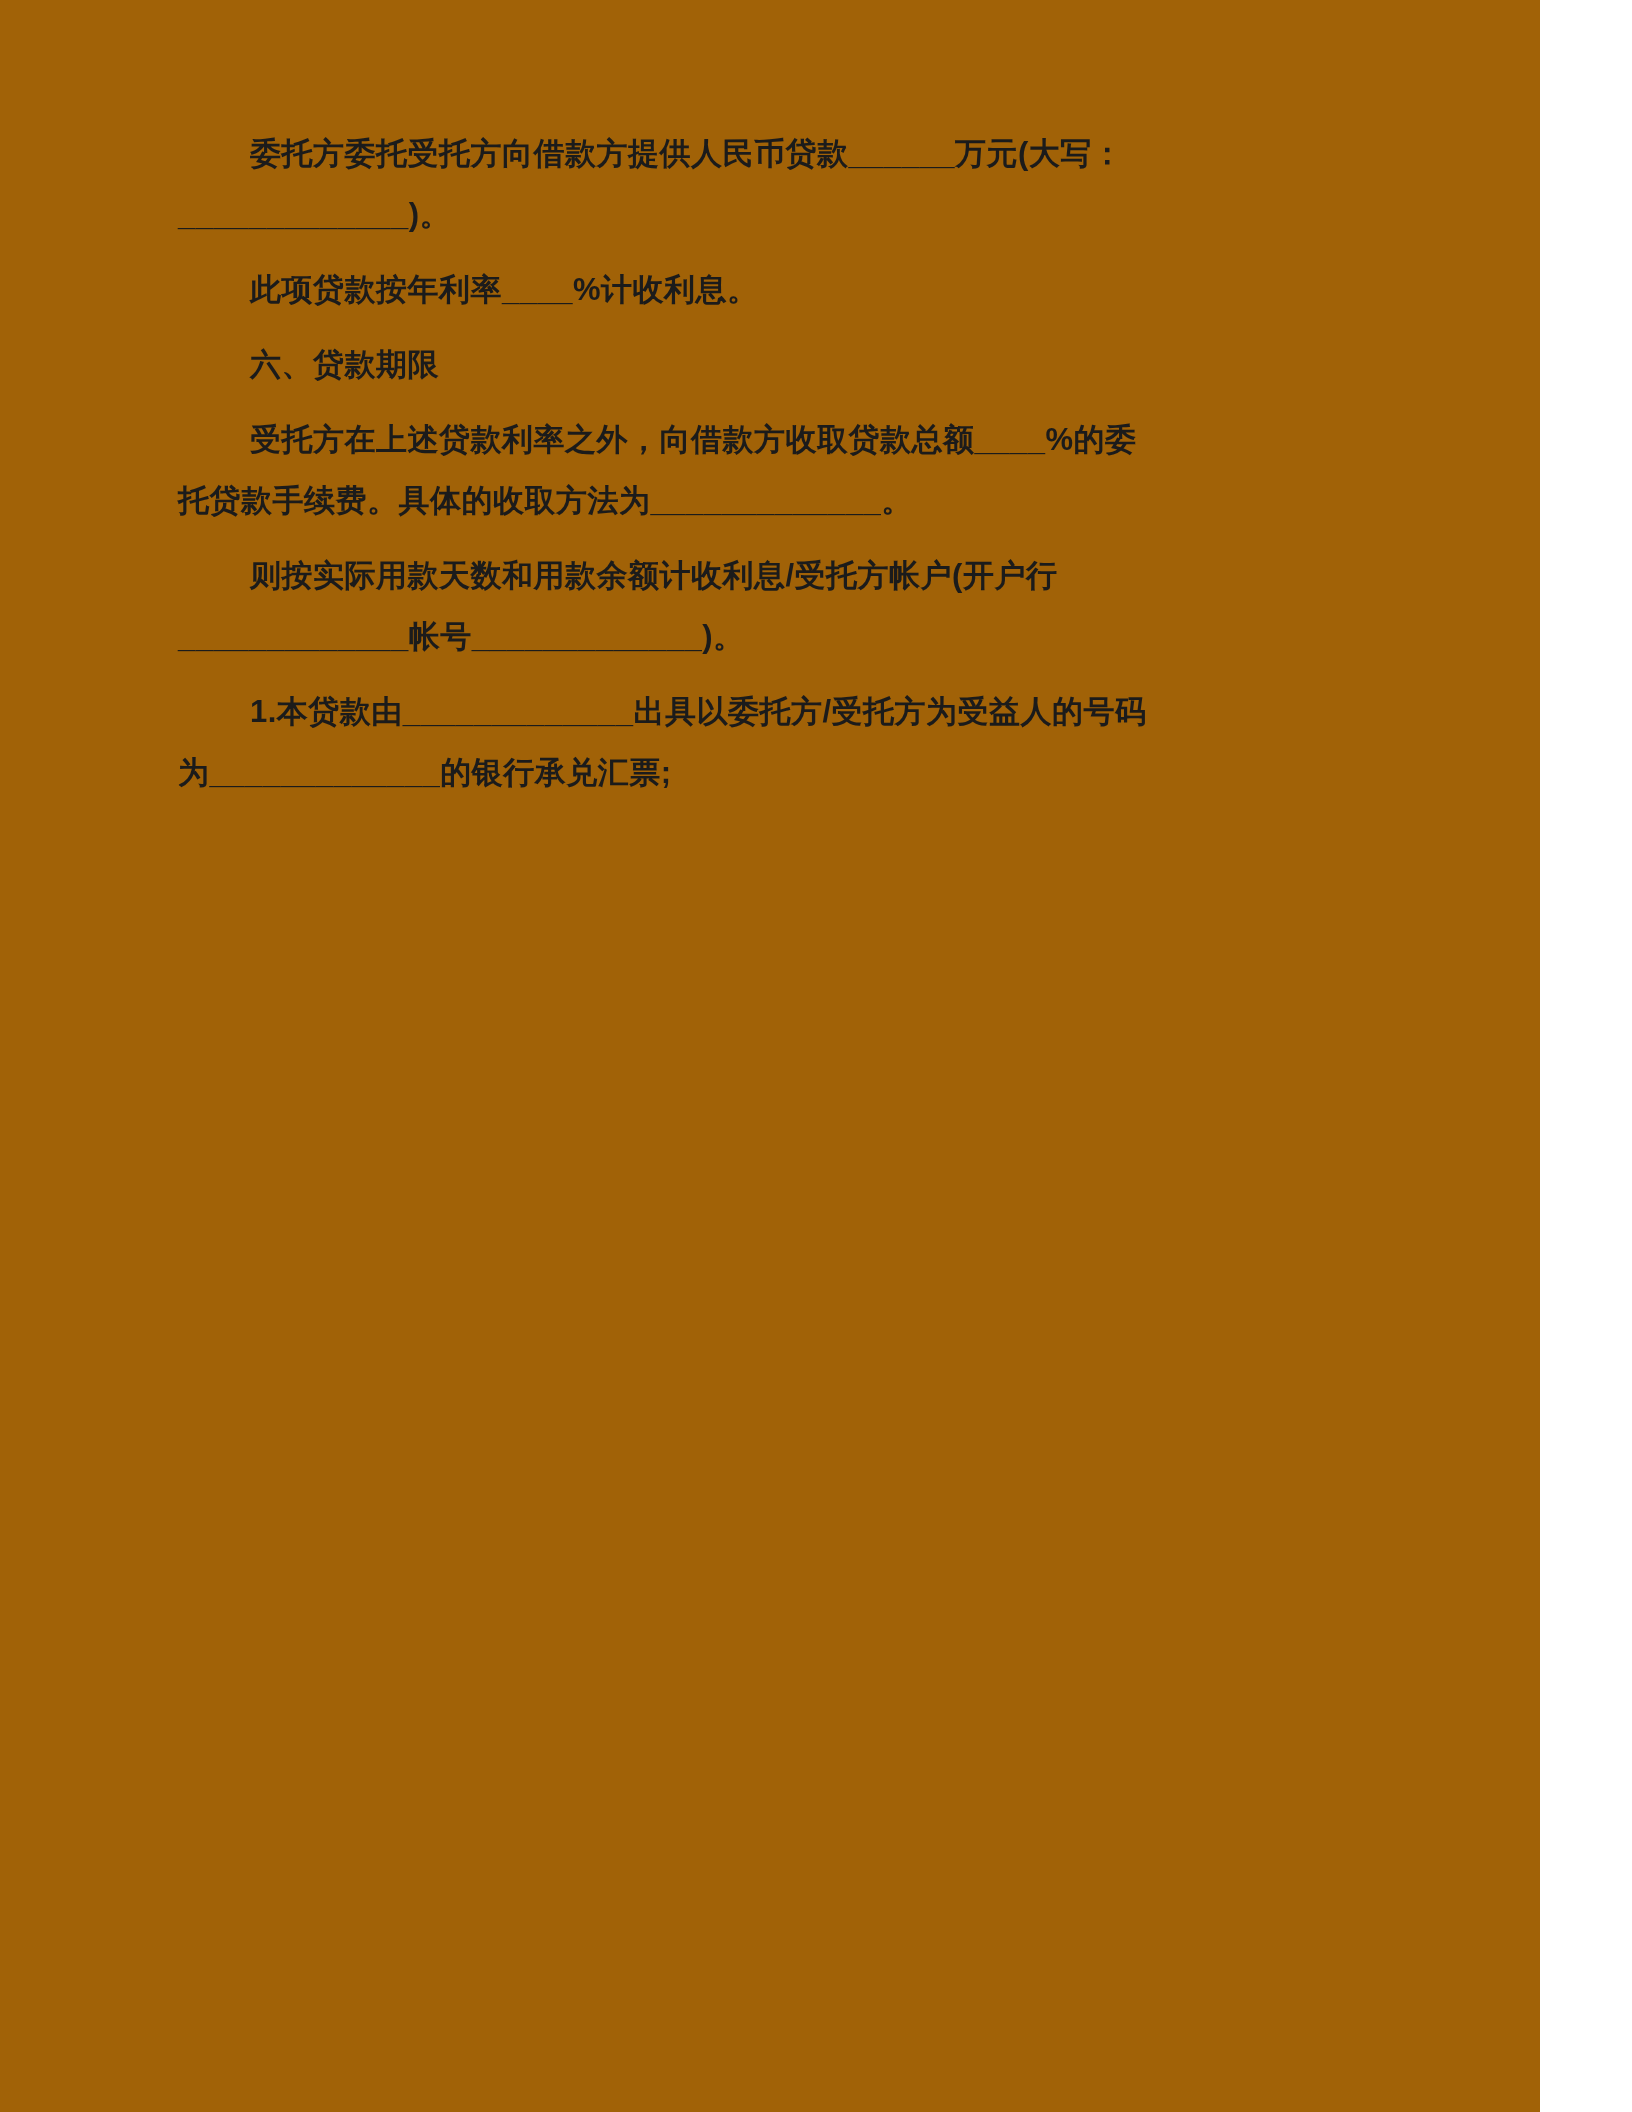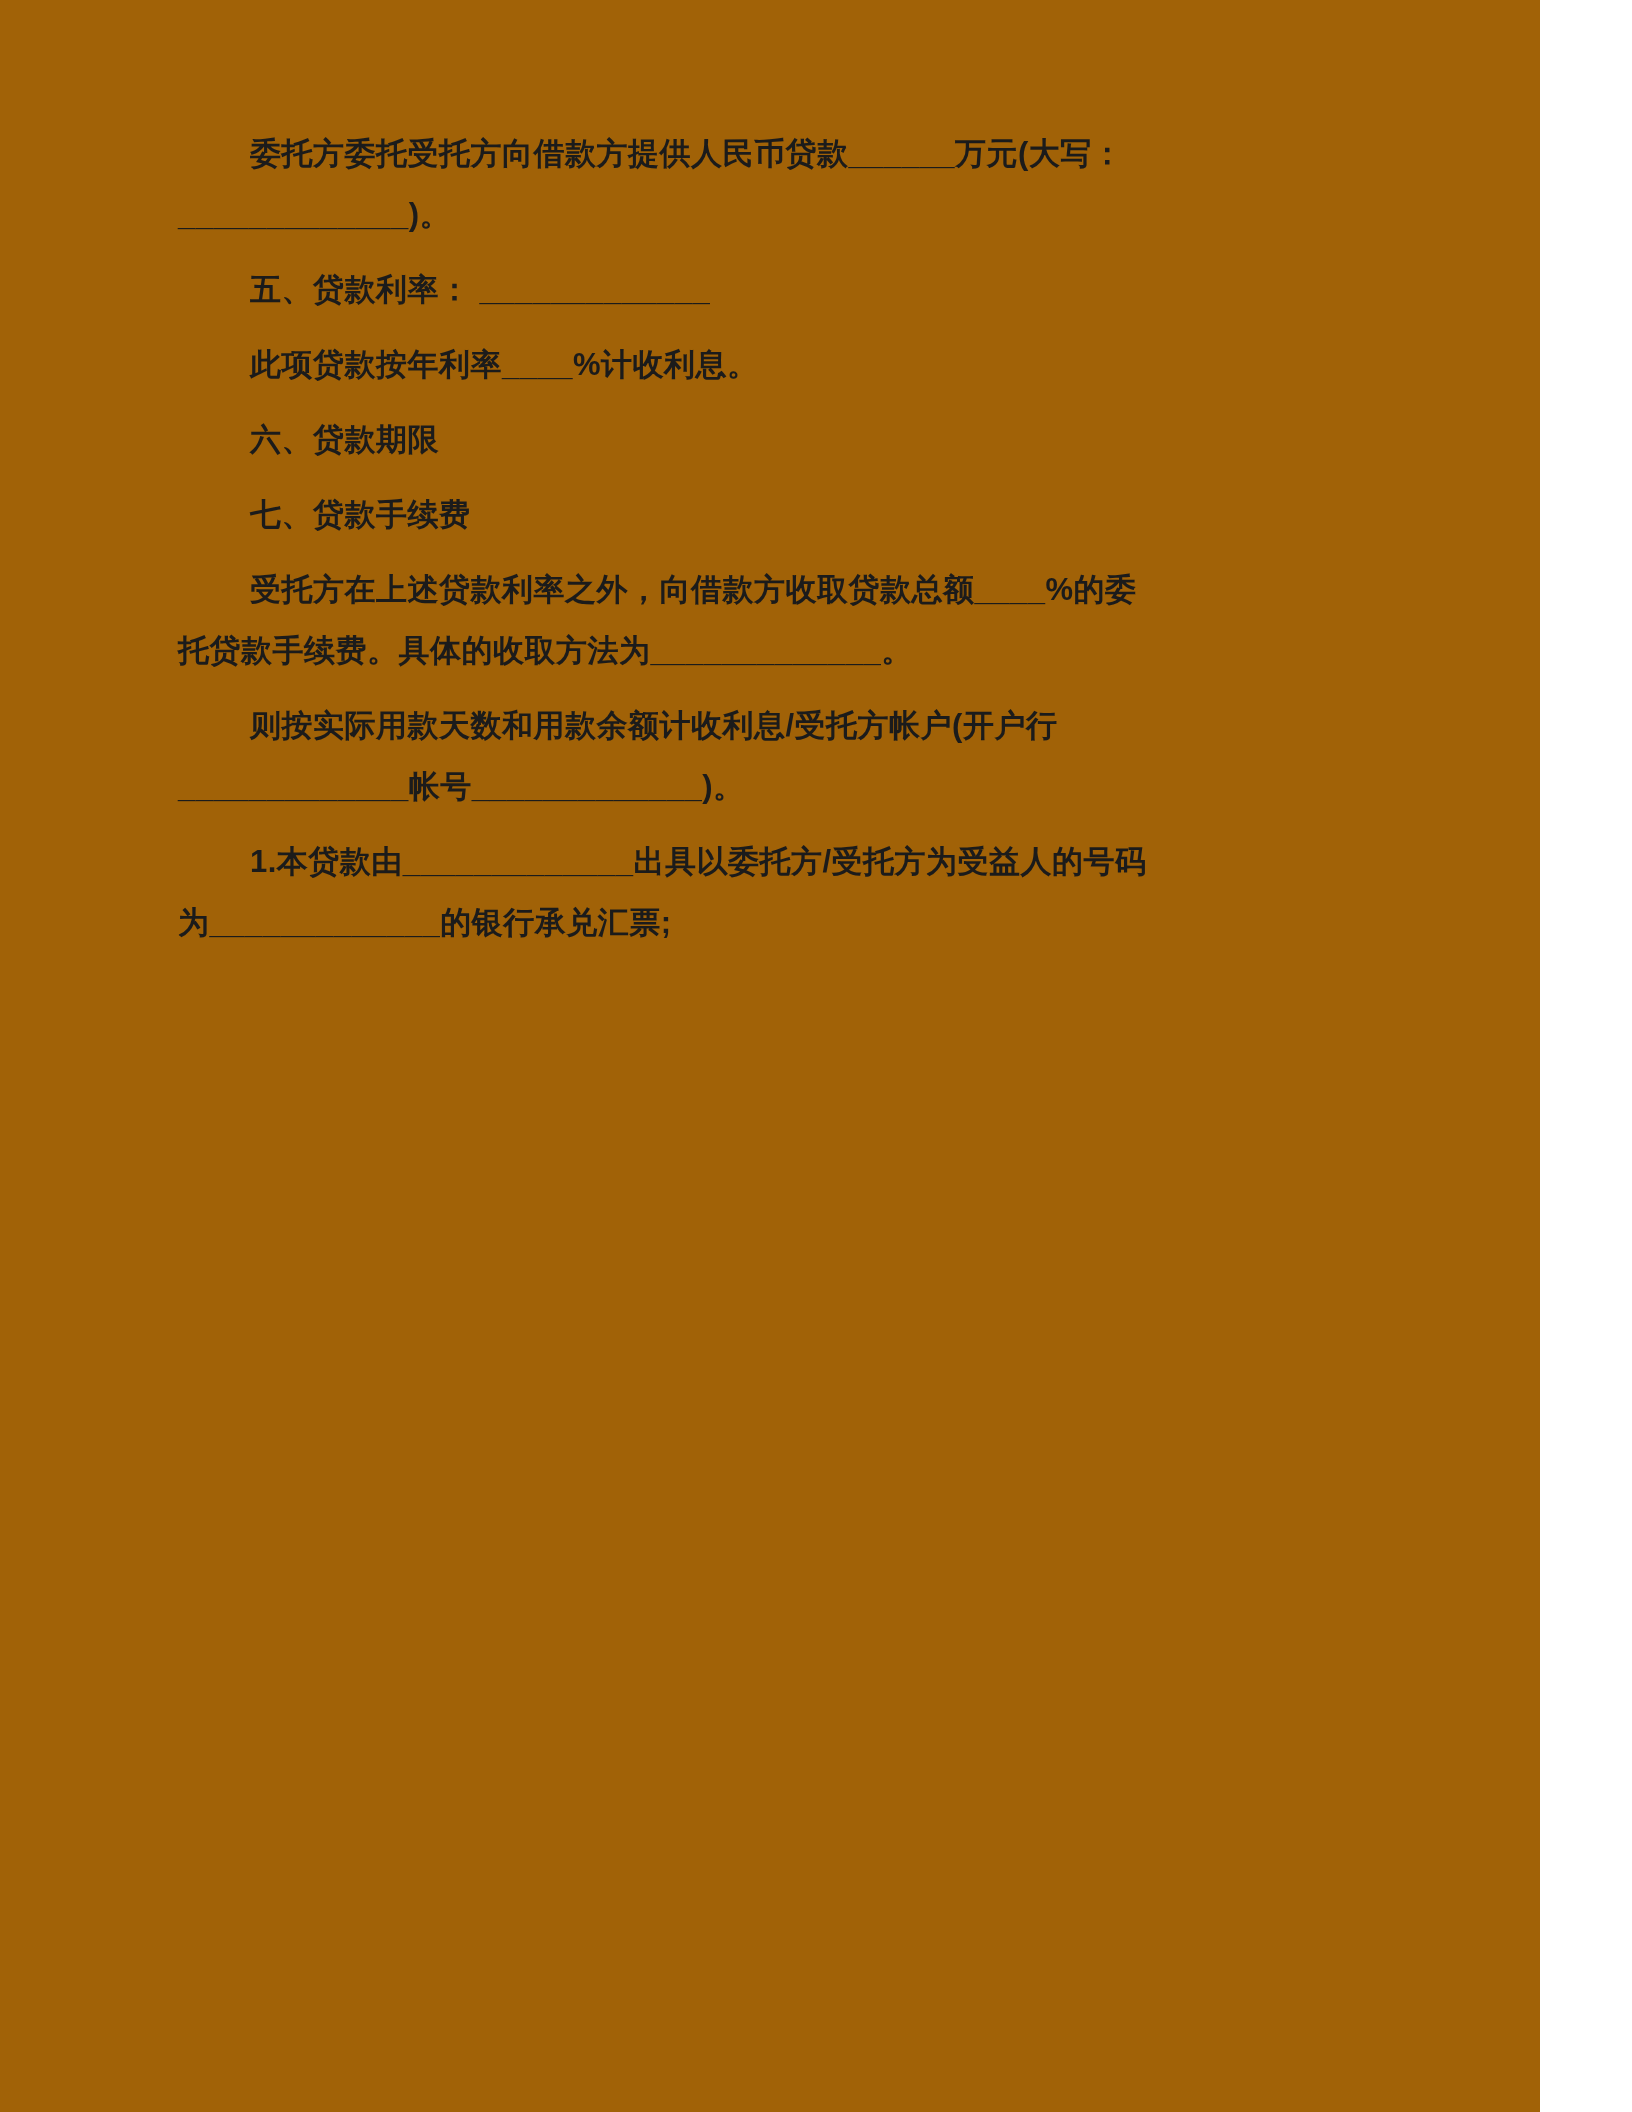--- a/index.html
+++ b/index.html
@@ -32,24 +32,22 @@
     margin: 0 0 14px 0;
   }
 </style>
 </head>
 <body>
 
 <div class="page">
   <div class="doc" id="doc">
       <p class="para body">委托方委托受托方向借款方提供人民币贷款______万元(大写：
 _____________)。</p>
-      <p class="para heading">五、贷款利率：  _____________</p>
       <p class="para body">此项贷款按年利率____%计收利息。</p>
       <p class="para heading">六、贷款期限</p>
-      <p class="para heading">七、贷款手续费</p>
       <p class="para body">受托方在上述贷款利率之外，向借款方收取贷款总额____%的委
 托贷款手续费。具体的收取方法为_____________。</p>
       <p class="para body">则按实际用款天数和用款余额计收利息/受托方帐户(开户行
 _____________帐号_____________)。</p>
       <p class="para body">1.本贷款由_____________出具以委托方/受托方为受益人的号码
 为_____________的银行承兑汇票;</p>
     </div>
 </div>
 
 </body></html>

